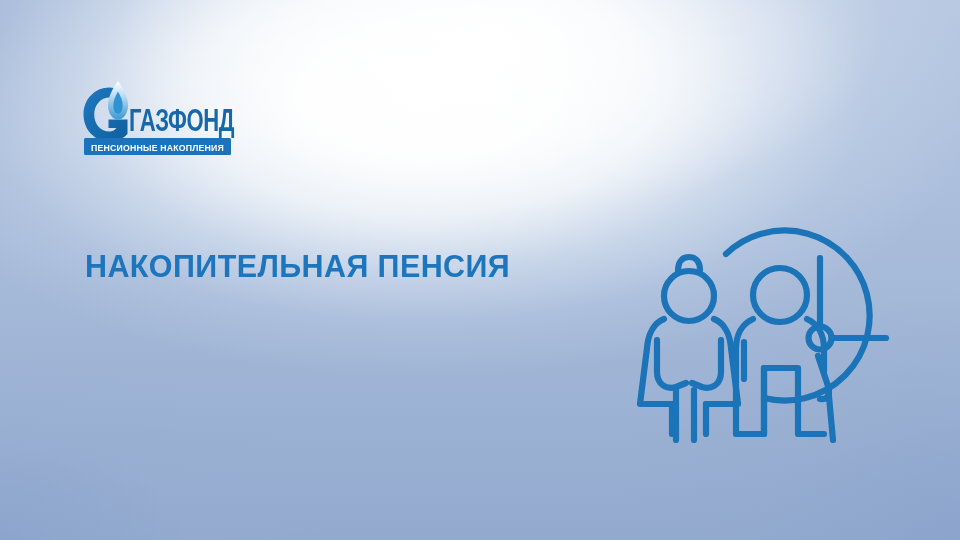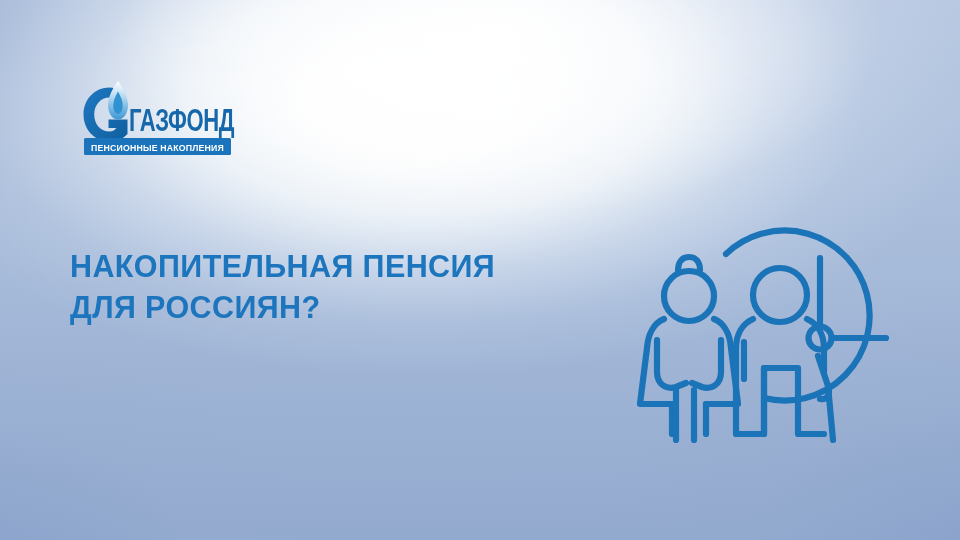--- a/index.html
+++ b/index.html
@@ -82,21 +82,21 @@
     top: 78px;
     width: 160px;
     height: 86px;
     text-align: center;
   }
   .logo svg { display: block; width: 100%; height: 100%; }
 
   
   .headline {
     position: absolute;
-    left: 70px;
+    left: 85px;
     top: 246px;
     width: 560px;
     margin: 0;
     color: #1d76bd;
     font-size: 30.5px;
     font-weight: 700;
     line-height: 41px;
     letter-spacing: 0.4px;
     text-transform: uppercase;
     font-family: "Liberation Sans", sans-serif;
@@ -168,21 +168,20 @@
 
       <text x="51" y="53" fill="#1767ab" font-family="Liberation Sans, sans-serif" font-size="31" font-weight="700" letter-spacing="-0.6" textLength="105" lengthAdjust="spacingAndGlyphs">ГАЗФОНД</text>
 
       <rect x="6" y="60" width="147" height="17" rx="1.5" fill="#1b74bb"></rect>
       <text x="79.5" y="72.6" fill="#ffffff" text-anchor="middle" font-family="Liberation Sans, sans-serif" font-size="9.2" font-weight="700" letter-spacing="0.2" textLength="133" lengthAdjust="spacingAndGlyphs">ПЕНСИОННЫЕ НАКОПЛЕНИЯ</text>
     </svg>
   </div>
 
   <h1 class="headline">
     <span class="ln">НАКОПИТЕЛЬНАЯ ПЕНСИЯ</span>
-    <span class="ln">ДЛЯ РОССИЯН?</span>
   </h1>
 
   <div class="illustration">
     <svg viewBox="0 0 300 292" xmlns="http://www.w3.org/2000/svg" fill="none" stroke="#1b73b8" stroke-width="6.2" stroke-linecap="round" stroke-linejoin="round">
 
       <g>
 
         <path d="M 94 96
                  A 85 85 0 1 1 132 240"></path>
 

